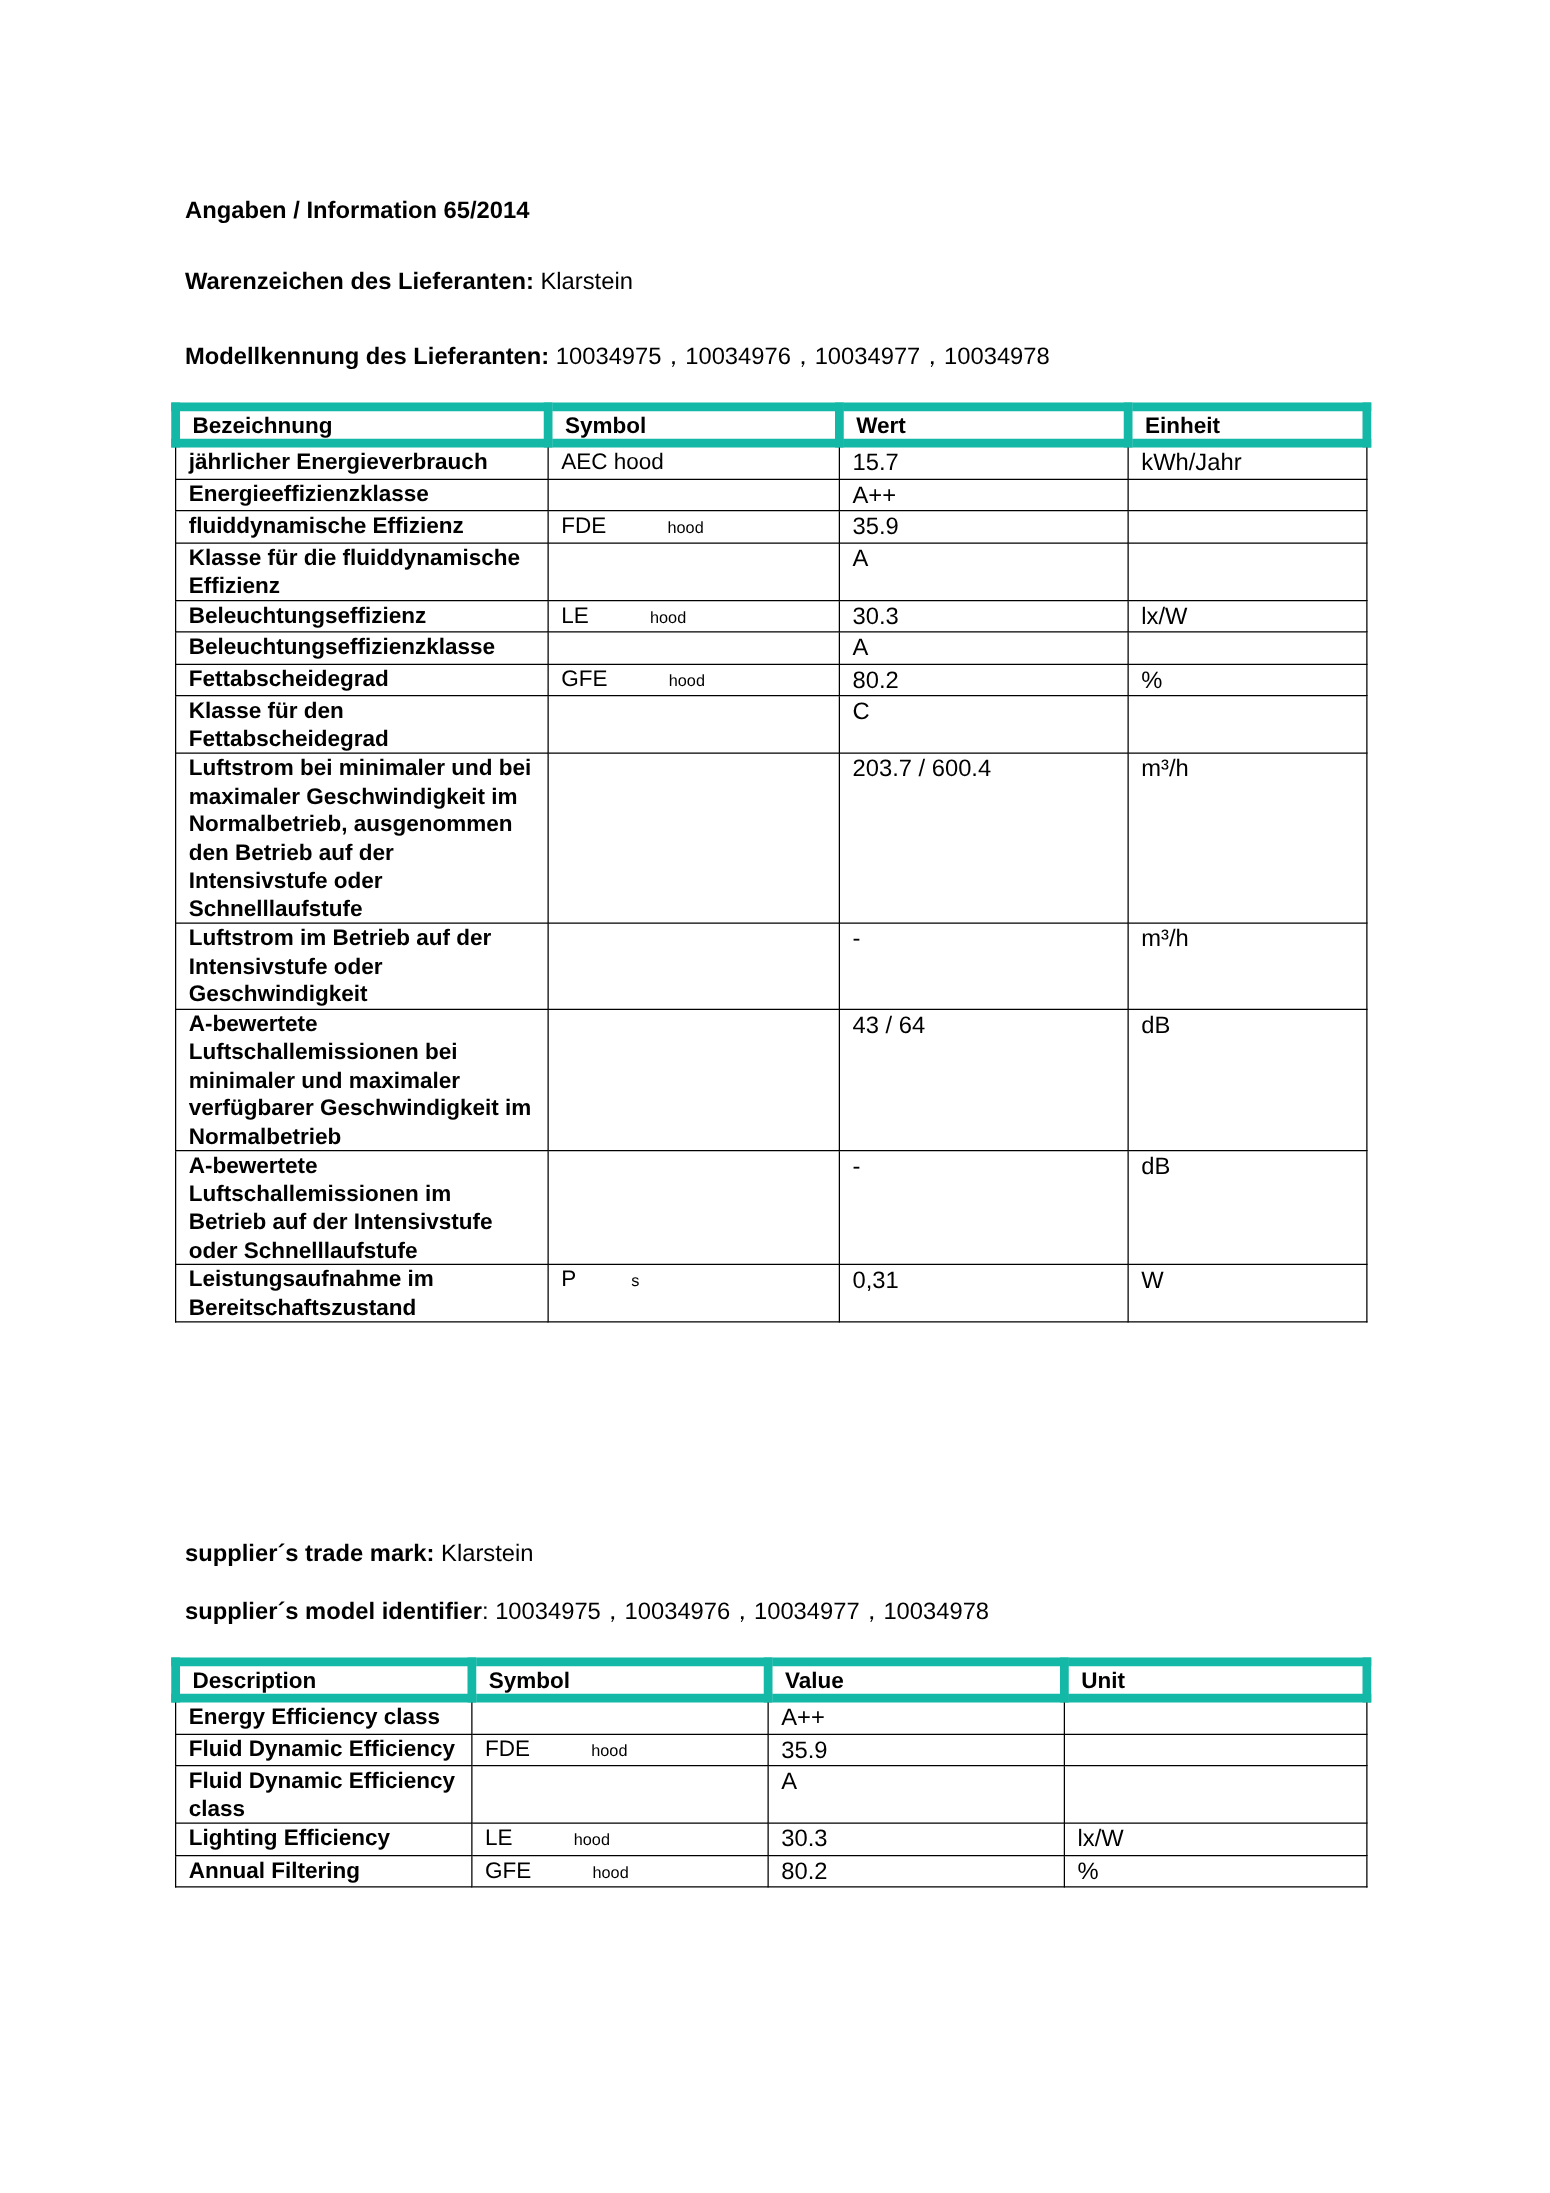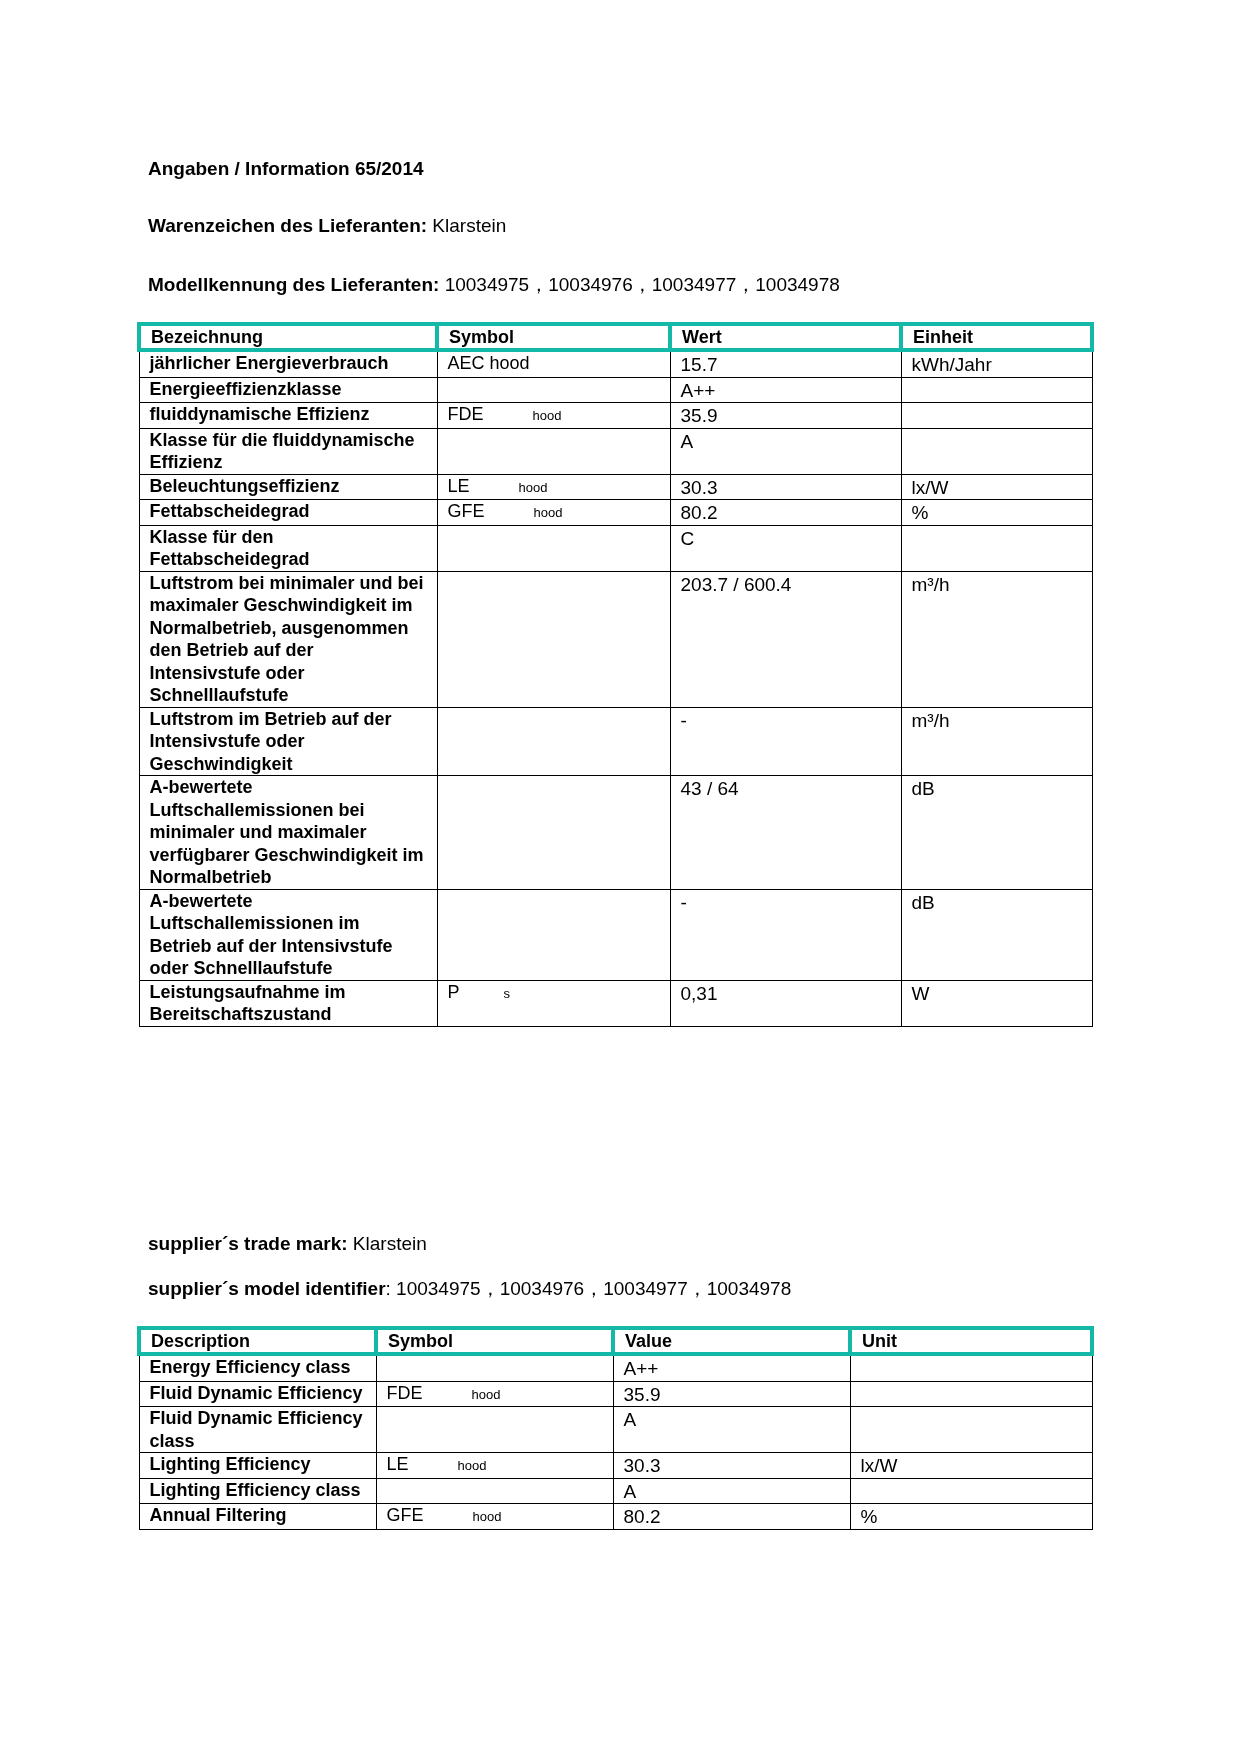--- a/index.html
+++ b/index.html
@@ -4,21 +4,21 @@
 <style>
   html, body { margin: 0; padding: 0; background: #ffffff; }
   body { width: 1240px; height: 1754px; position: relative; color: #000; overflow: hidden; }
   .line { position: absolute; left: 148px; font-family: "Liberation Sans", sans-serif; font-size: 19px; white-space: nowrap; }
   .line b { font-weight: bold; }
   .line .val { font-weight: normal; }
   table { position: absolute; left: 137px; border-collapse: collapse; table-layout: fixed; font-family: "Liberation Sans", sans-serif; }
   td { border: 1px solid #000; vertical-align: top; padding: 0 10px; font-size: 18px; line-height: 22.5px; }
   td.desc { font-weight: bold; margin-top: 35px; }
   td.val, td.unit { font-size: 19px; padding-top: 2px; }
-  th { border: 4px solid #14b8a6; text-align: left; font-weight: bold; font-size: 18px; line-height: 22px; padding: 0 10px; vertical-align: top; }
+  th { border: 7px solid #14b8a6; text-align: left; font-weight: bold; font-size: 18px; line-height: 22px; padding: 0 10px; vertical-align: top; }
   .sub { font-size: 13px; margin-left: 44px; }
   #de-table { top: 322px; width: 953px; }
   #en-table { top: 1326px; width: 953px; }
 </style>
 </head>
 <body>
 
 <div class="line" style="top:158px;"><b>Angaben / Information 65/2014</b></div>
 
 <div class="line" style="top:215px;">
@@ -67,20 +67,26 @@
         <td class="desc">Klasse für die fluiddynamische Effizienz</td>
         <td class="sym"><span></span><span class="sub"></span></td>
         <td class="val">A</td>
         <td class="unit"></td>
       </tr>
       <tr>
         <td class="desc">Beleuchtungseffizienz</td>
         <td class="sym"><span>LE </span><span class="sub">hood</span></td>
         <td class="val">30.3</td>
         <td class="unit">lx/W</td>
+      </tr>
+      <tr>
+        <td class="desc">Beleuchtungseffizienzklasse</td>
+        <td class="sym"><span></span><span class="sub"></span></td>
+        <td class="val">A</td>
+        <td class="unit"></td>
       </tr>
       <tr>
         <td class="desc">Fettabscheidegrad</td>
         <td class="sym"><span>GFE </span><span class="sub">hood</span></td>
         <td class="val">80.2</td>
         <td class="unit">%</td>
       </tr>
       <tr>
         <td class="desc">Klasse für den Fettabscheidegrad</td>
         <td class="sym"><span></span><span class="sub"></span></td>
@@ -162,25 +168,19 @@
         <td class="val">A</td>
         <td class="unit"></td>
       </tr>
       <tr>
         <td class="desc">Lighting Efficiency</td>
         <td class="sym"><span>LE </span><span class="sub">hood</span></td>
         <td class="val">30.3</td>
         <td class="unit">lx/W</td>
       </tr>
       <tr>
-        <td class="desc">Lighting Efficiency class</td>
-        <td class="sym"><span></span><span class="sub"></span></td>
-        <td class="val">A</td>
-        <td class="unit"></td>
-      </tr>
-      <tr>
         <td class="desc">Annual Filtering</td>
         <td class="sym"><span>GFE </span><span class="sub">hood</span></td>
         <td class="val">80.2</td>
         <td class="unit">%</td>
       </tr>
     </tbody>
 </table>
 
 </body></html>

